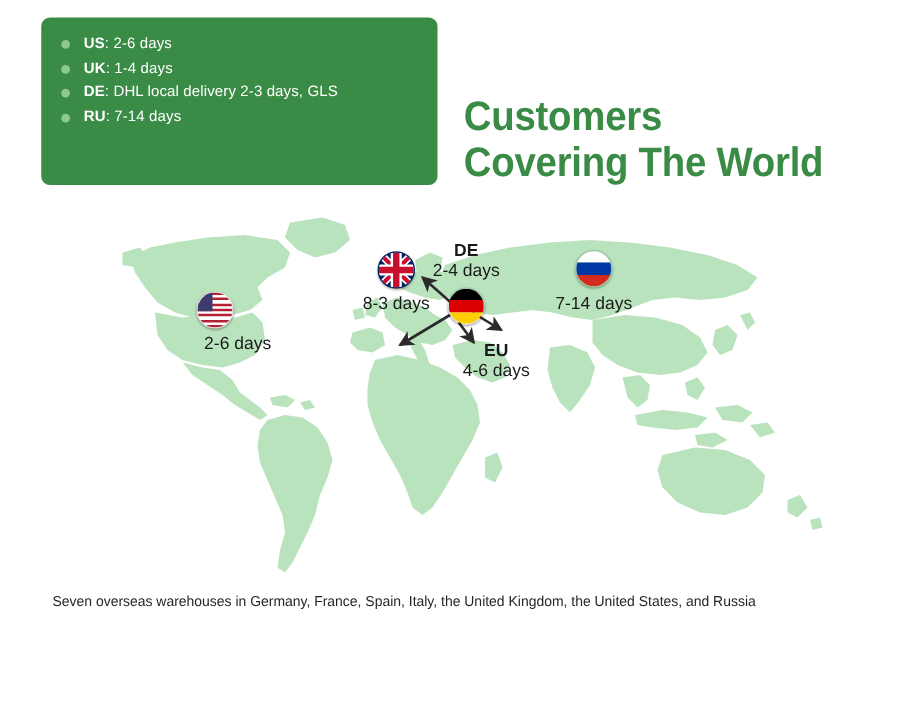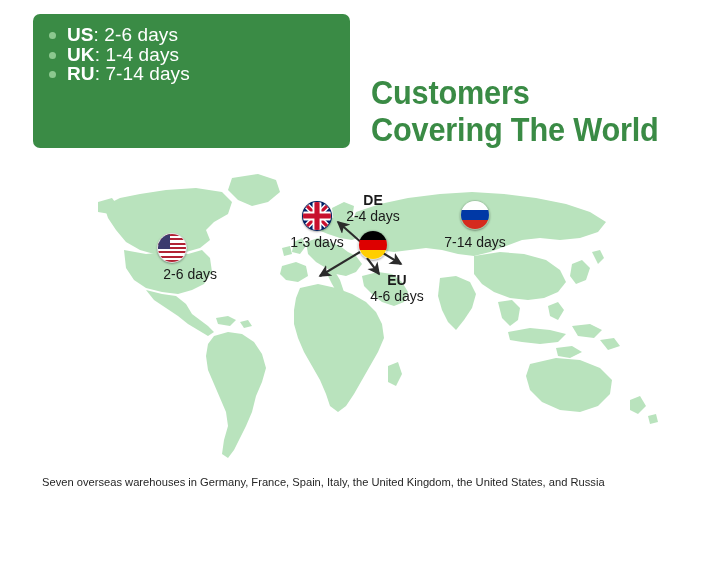--- a/index.html
+++ b/index.html
@@ -27,21 +27,21 @@
     height: 134px;
     background: #3a8b45;
     border-radius: 7px;
     box-sizing: border-box;
     padding: 11px 10px 10px 14px;
   }
   .ship-row {
     position: relative;
     padding-left: 20px;
     color: #ffffff;
-    font-size: 19px;
+    font-size: 12px;
     line-height: 19.5px;
     letter-spacing: 0.1px;
     white-space: nowrap;
   }
   .ship-row .bullet {
     position: absolute;
     left: 2px;
     top: 7px;
     width: 7px;
     height: 7px;
@@ -183,20 +183,23 @@
   <div id="shipping-box">
 
     <div class="ship-row">
       <span class="bullet"></span><span class="code">US</span><span>: 2-6 days</span>
     </div>
 
     <div class="ship-row">
       <span class="bullet"></span><span class="code">UK</span><span>: 1-4 days</span>
     </div>
 
+    <div class="ship-row">
+      <span class="bullet"></span><span class="code">DE</span><span>: DHL local delivery 2-3 days, GLS</span>
+    </div>
 
 
     <div class="ship-row">
       <span class="bullet"></span><span class="code">RU</span><span>: 7-14 days</span>
     </div>
 
 
   </div>
 
   <div id="headline">
@@ -322,21 +325,21 @@
       <div class="flag flag-uk">
         <svg viewBox="0 0 60 60" style="width:100%;height:100%;display:block;">
           <rect width="60" height="60" fill="#012169"></rect>
           <path d="M0,0 L60,60 M60,0 L0,60" stroke="#ffffff" stroke-width="13"></path>
           <path d="M0,0 L60,60 M60,0 L0,60" stroke="#c8102e" stroke-width="7"></path>
           <path d="M30,0 V60 M0,30 H60" stroke="#ffffff" stroke-width="19"></path>
           <path d="M30,0 V60 M0,30 H60" stroke="#c8102e" stroke-width="11"></path>
         </svg>
       </div>
       <div class="marker-label" style="left:-33px; top:33px; width:96px;">
-        <span>1-3 days</span>
+        <span>8-3 days</span>
       </div>
     </div>
 
     <div class="marker" style="left:358px; top:62px;">
       <div class="flag flag-de">
         <div class="band b1"></div>
         <div class="band b2"></div>
         <div class="band b3"></div>
       </div>
       <div class="marker-label" style="left:-24px; top:-38px; width:78px;">

